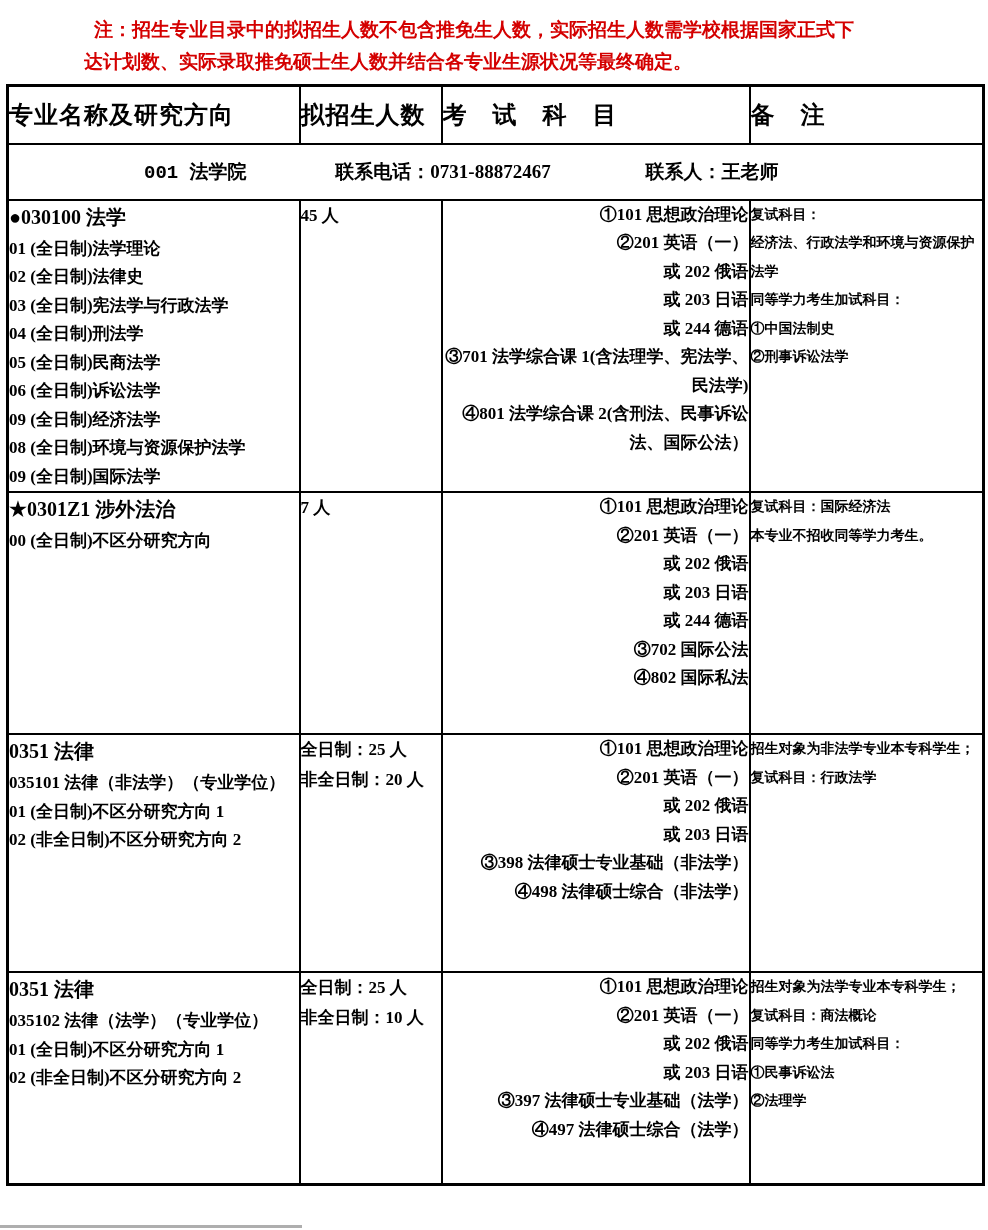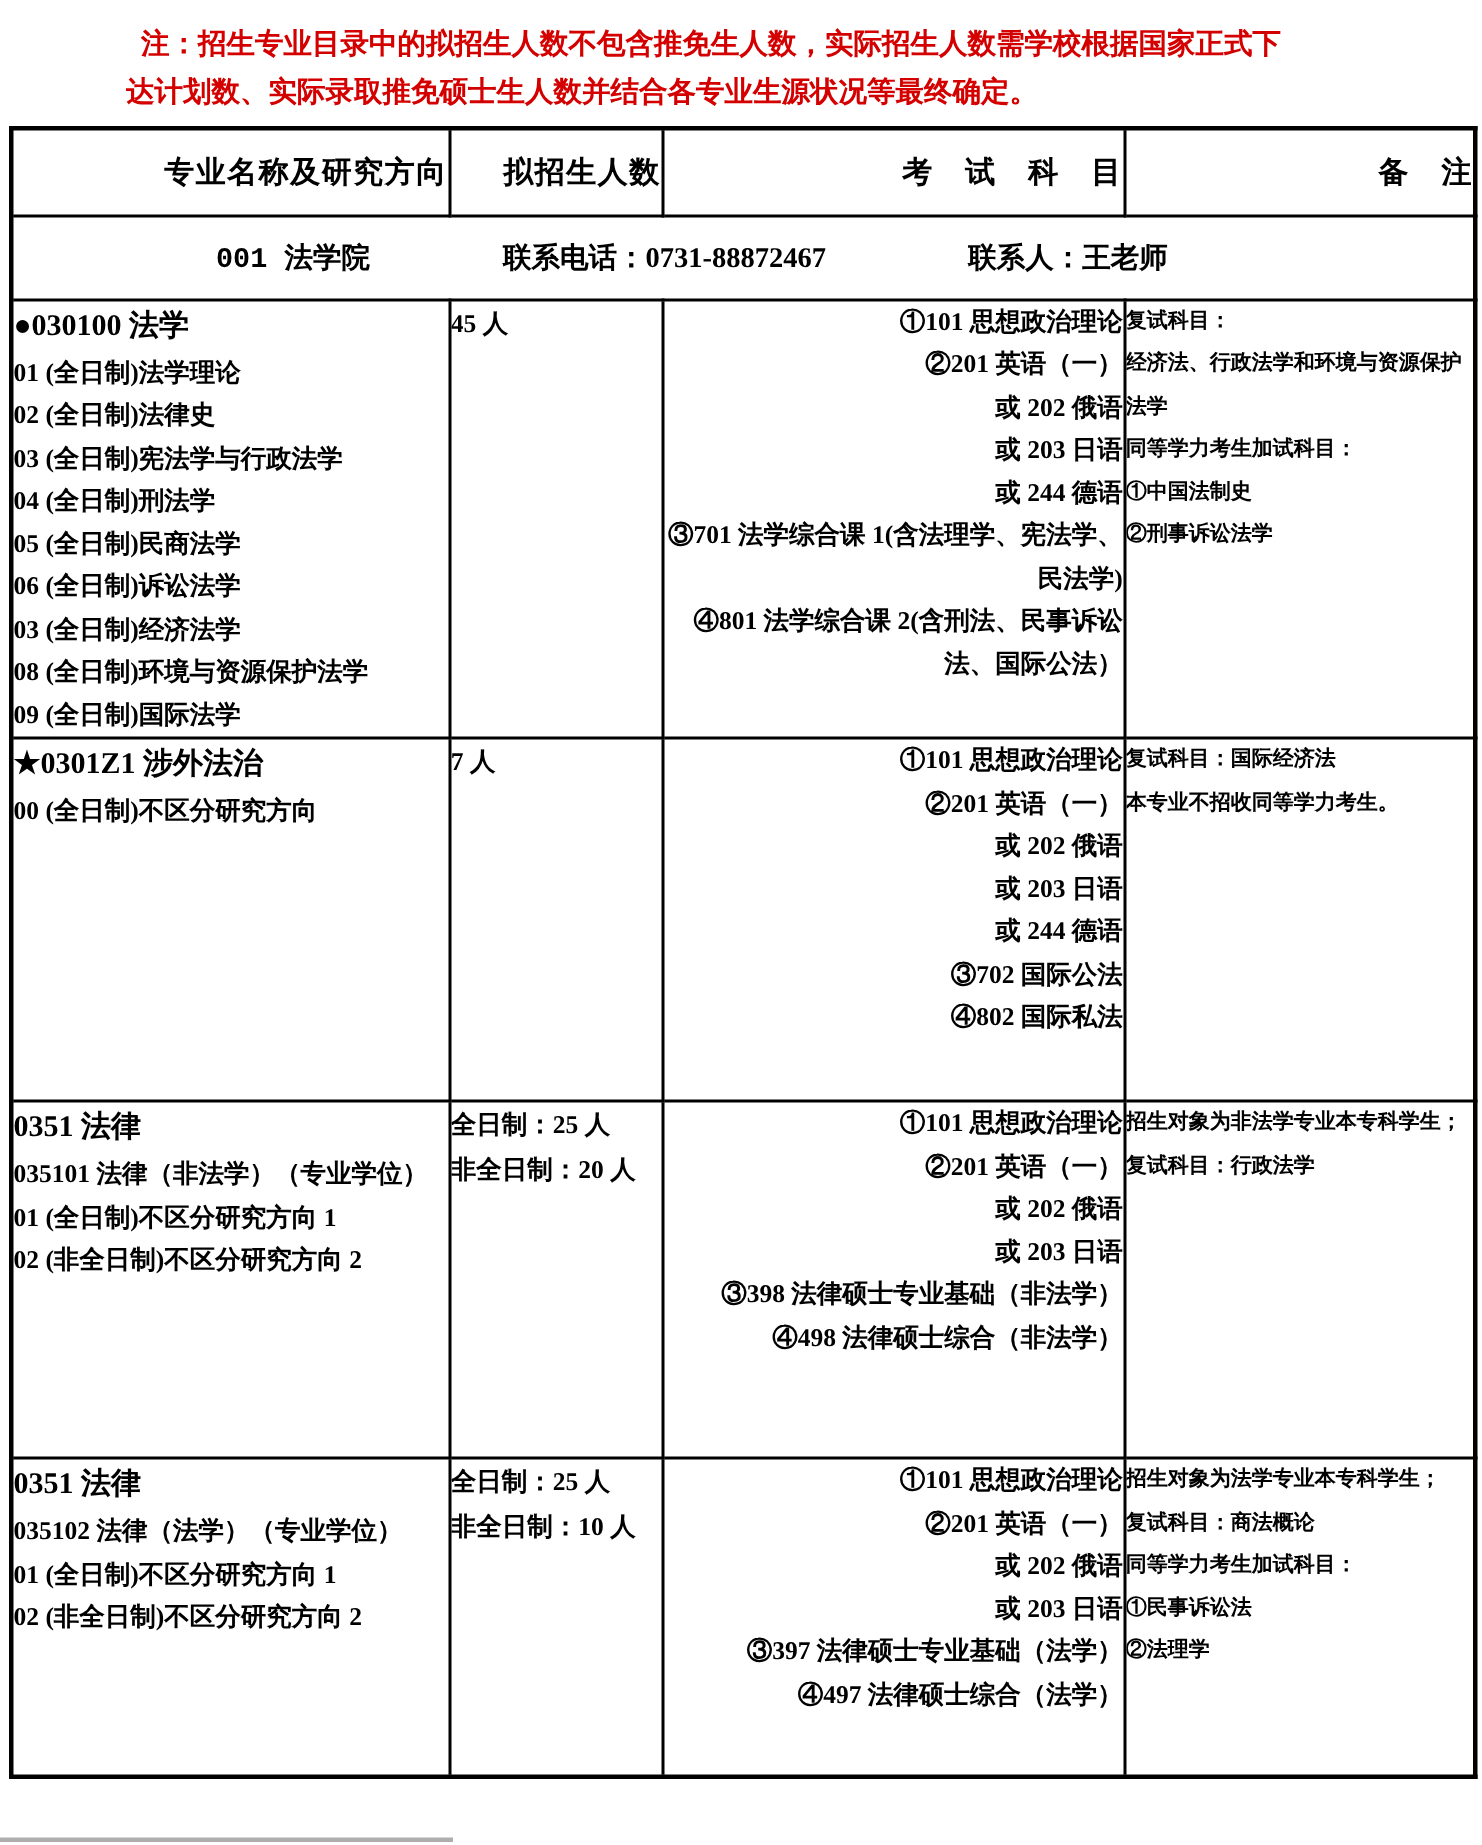--- a/index.html
+++ b/index.html
@@ -39,22 +39,22 @@
   col.c4 { width: 234px; }
 
   tr.header-row { height: 58px; }
   tr.school-row { height: 56px; }
   tr.row-1 { height: 236px; }
   tr.row-2 { height: 242px; }
   tr.row-3 { height: 238px; }
   tr.row-4 { height: 212px; }
 
   th.head-cell {
-    font-size: 20px;
-    text-align: right;
+    font-size: 24px;
+    text-align: left;
     vertical-align: middle !important;
     letter-spacing: 1px;
   }
   td.school-cell {
     vertical-align: middle !important;
     font-size: 19px;
     white-space: nowrap;
   }
   .school-name   { margin-left: 135px; font-family: Liberation Mono, monospace; }
   .school-phone  { margin-left: 84px; }
@@ -112,21 +112,21 @@
     <tr class="row-1">
       <td class="major-cell">
         <div class="major-title">●030100 法学</div>
         <div>
             <div class="line">01 (全日制)法学理论</div>
             <div class="line">02 (全日制)法律史</div>
             <div class="line">03 (全日制)宪法学与行政法学</div>
             <div class="line">04 (全日制)刑法学</div>
             <div class="line">05 (全日制)民商法学</div>
             <div class="line">06 (全日制)诉讼法学</div>
-            <div class="line">03 (全日制)经济法学</div>
+            <div class="line">09 (全日制)经济法学</div>
             <div class="line">08 (全日制)环境与资源保护法学</div>
             <div class="line">09 (全日制)国际法学</div>
           </div>
       </td>
       <td class="quota-cell">
           <div class="line">45 人</div>
         </td>
       <td class="subjects-cell">
           <div class="line">①101 思想政治理论</div>
           <div class="line">②201 英语（一）</div>

